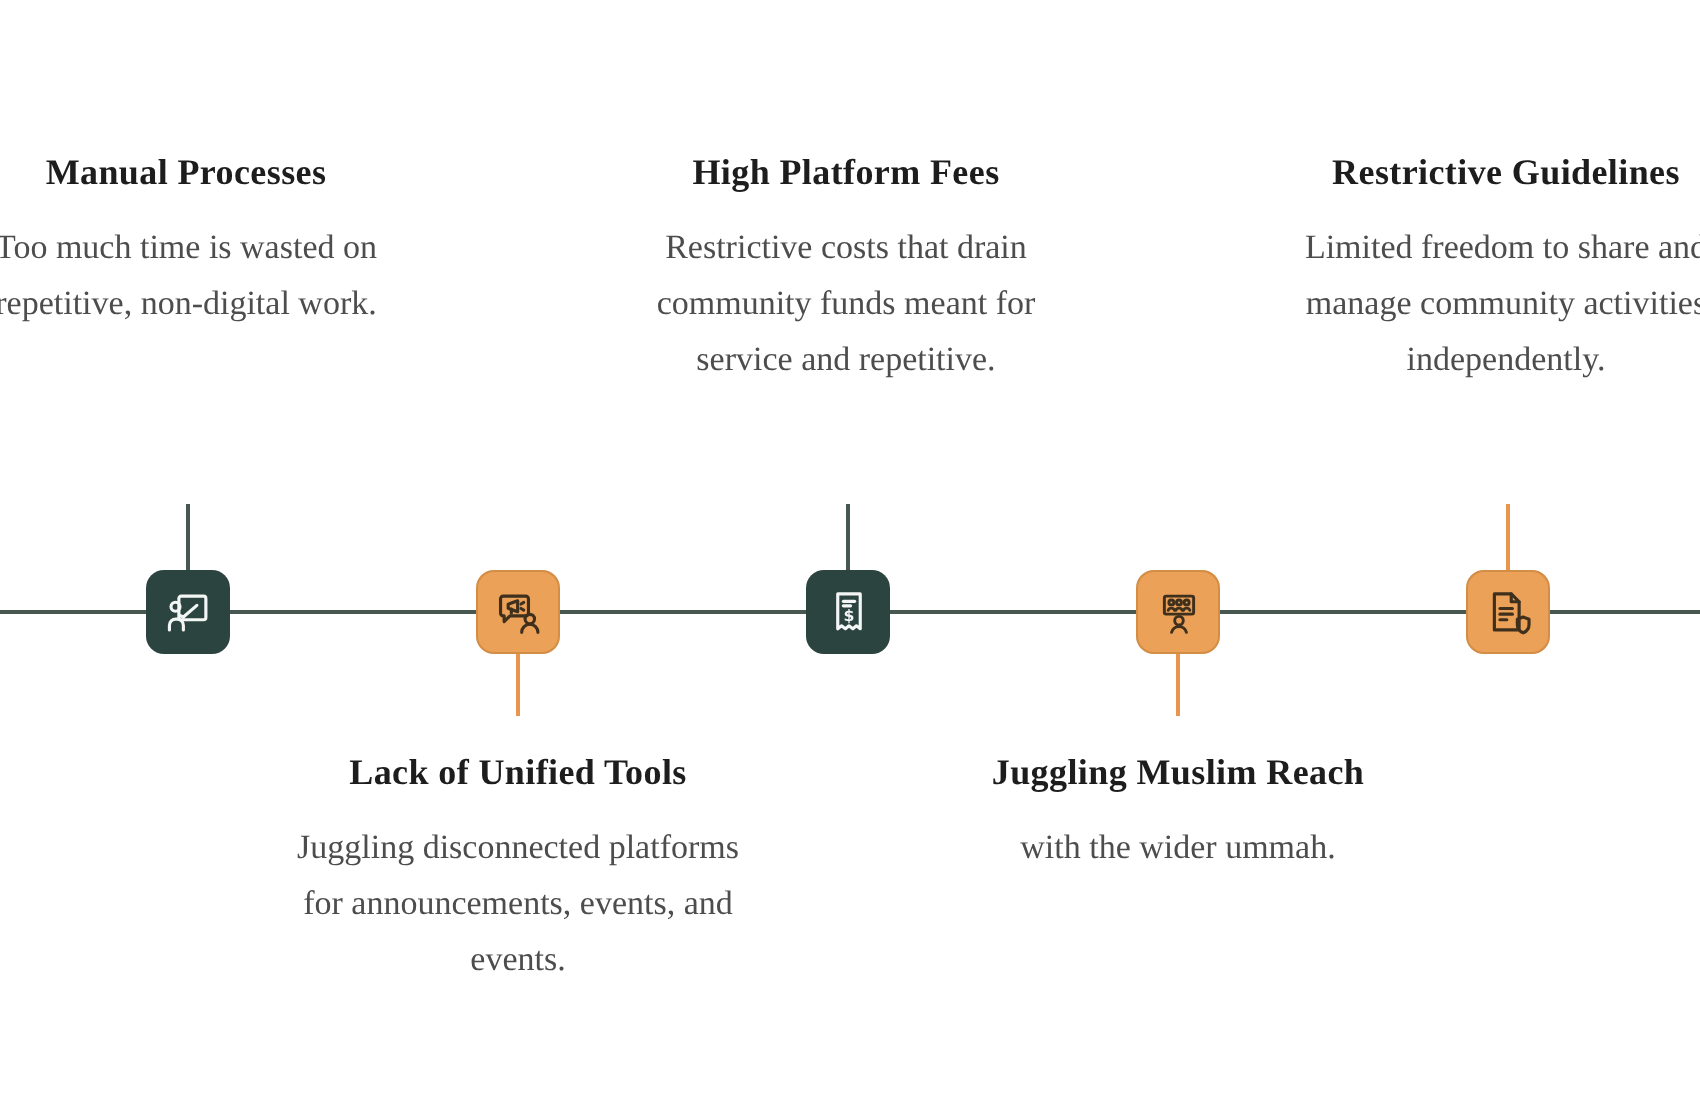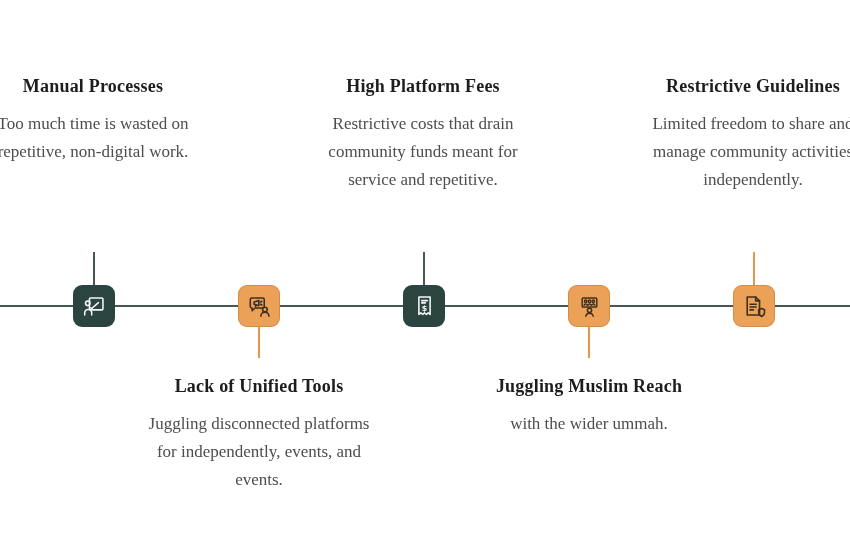--- a/index.html
+++ b/index.html
@@ -154,21 +154,21 @@
 
   <div class="tblock top" style="left:93px">
     <div class="ttl">Manual Processes</div>
     <div class="bline">Too much time is wasted on</div>
     <div class="bline">repetitive, non-digital work.</div>
   </div>
 
   <div class="tblock bottom" style="left:259px">
     <div class="ttl">Lack of Unified Tools</div>
     <div class="bline">Juggling disconnected platforms</div>
-    <div class="bline">for independently, events, and</div>
+    <div class="bline">for announcements, events, and</div>
     <div class="bline">events.</div>
   </div>
 
   <div class="tblock top" style="left:423px">
     <div class="ttl">High Platform Fees</div>
     <div class="bline">Restrictive costs that drain</div>
     <div class="bline">community funds meant for</div>
     <div class="bline">service and repetitive.</div>
   </div>
 

